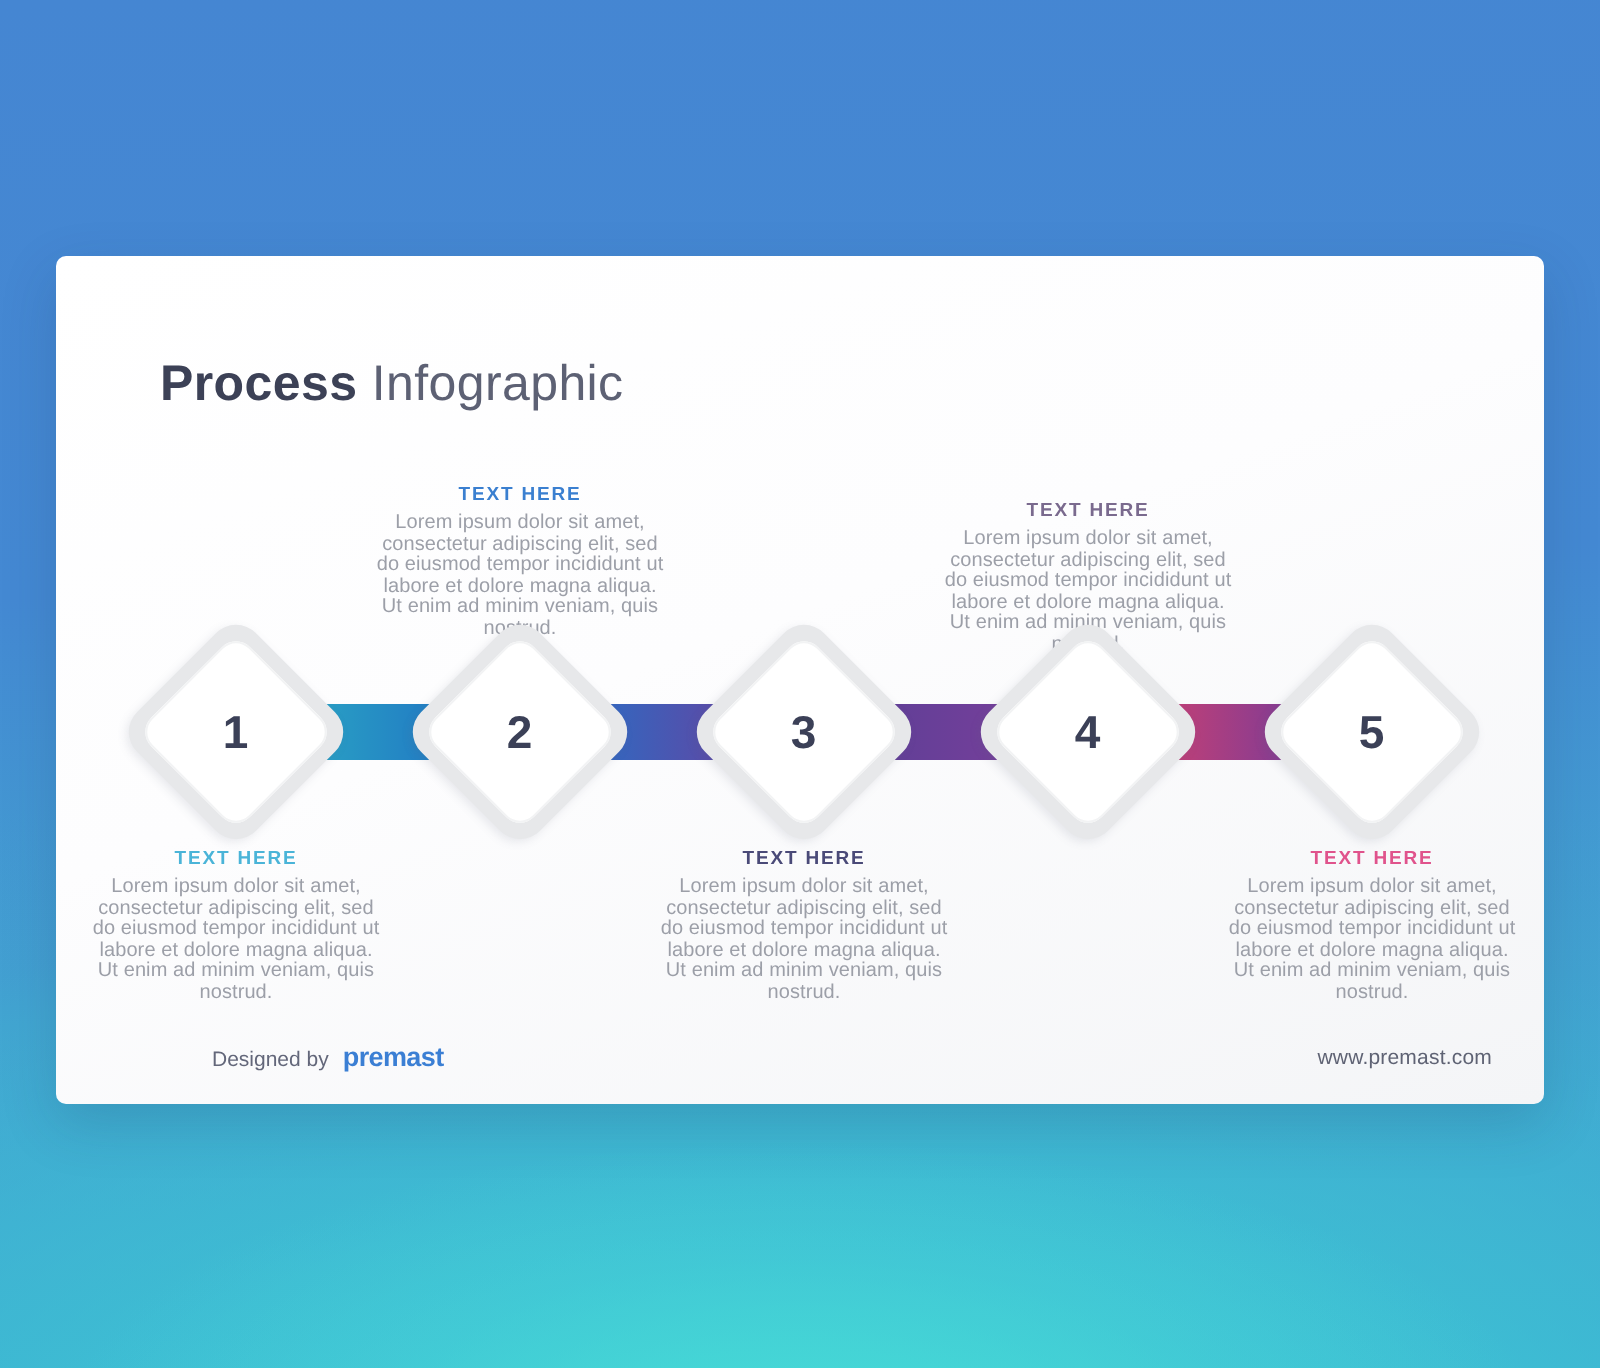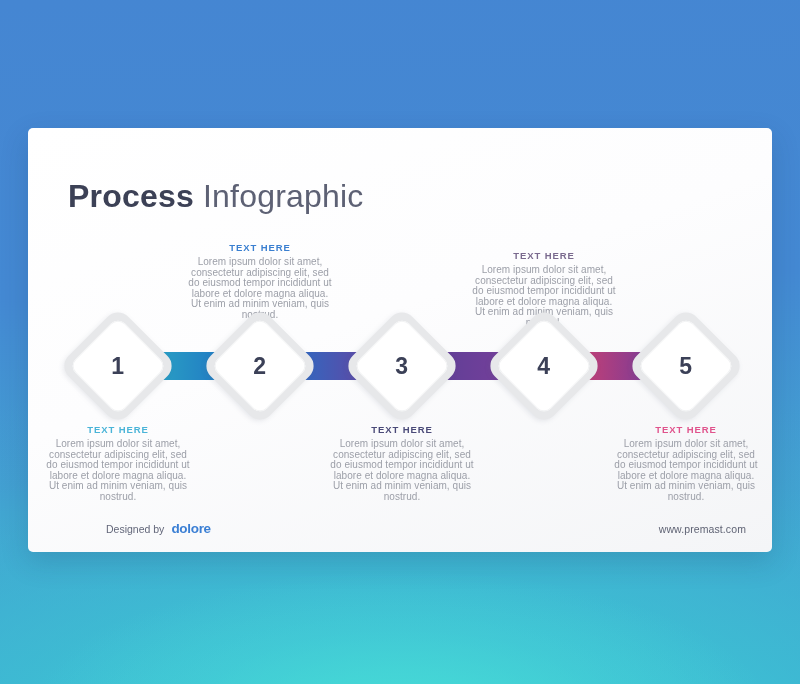--- a/index.html
+++ b/index.html
@@ -43,23 +43,23 @@
     height: 424px;
     background: linear-gradient(160deg, #ffffff 0%, #fdfdfe 45%, #f4f5f7 100%);
     border-radius: 5px;
     box-shadow: 0 10px 28px rgba(20, 50, 90, 0.18);
     overflow: hidden;
   }
 
   
   #title {
     position: absolute;
-    left: 40px;
+    left: 52px;
     top: 50px;
-    font-size: 32px;
+    font-size: 25px;
     letter-spacing: 0.2px;
     color: #5b5f72;
     white-space: nowrap;
   }
   #title .strong {
     font-weight: bold;
     color: #3c4156;
   }
   #title .light {
     font-weight: normal;
@@ -322,18 +322,18 @@
 
     <div class="tblock" style="left:586px; top:296px;">
       <div class="head" style="color:#e0538c;">TEXT HERE</div>
       <div class="body">Lorem ipsum dolor sit amet, consectetur adipiscing elit, sed do eiusmod tempor incididunt ut labore et dolore magna aliqua. Ut enim ad minim veniam, quis nostrud.</div>
     </div>
 
   </div>
 
   <div id="footer-left">
     <span>Designed by</span>
-    <span class="brand">dolore</span>
+    <span class="brand">premast</span>
   </div>
 
   <div id="footer-right">www.premast.com</div>
 
 </div>
 
 </body></html>

